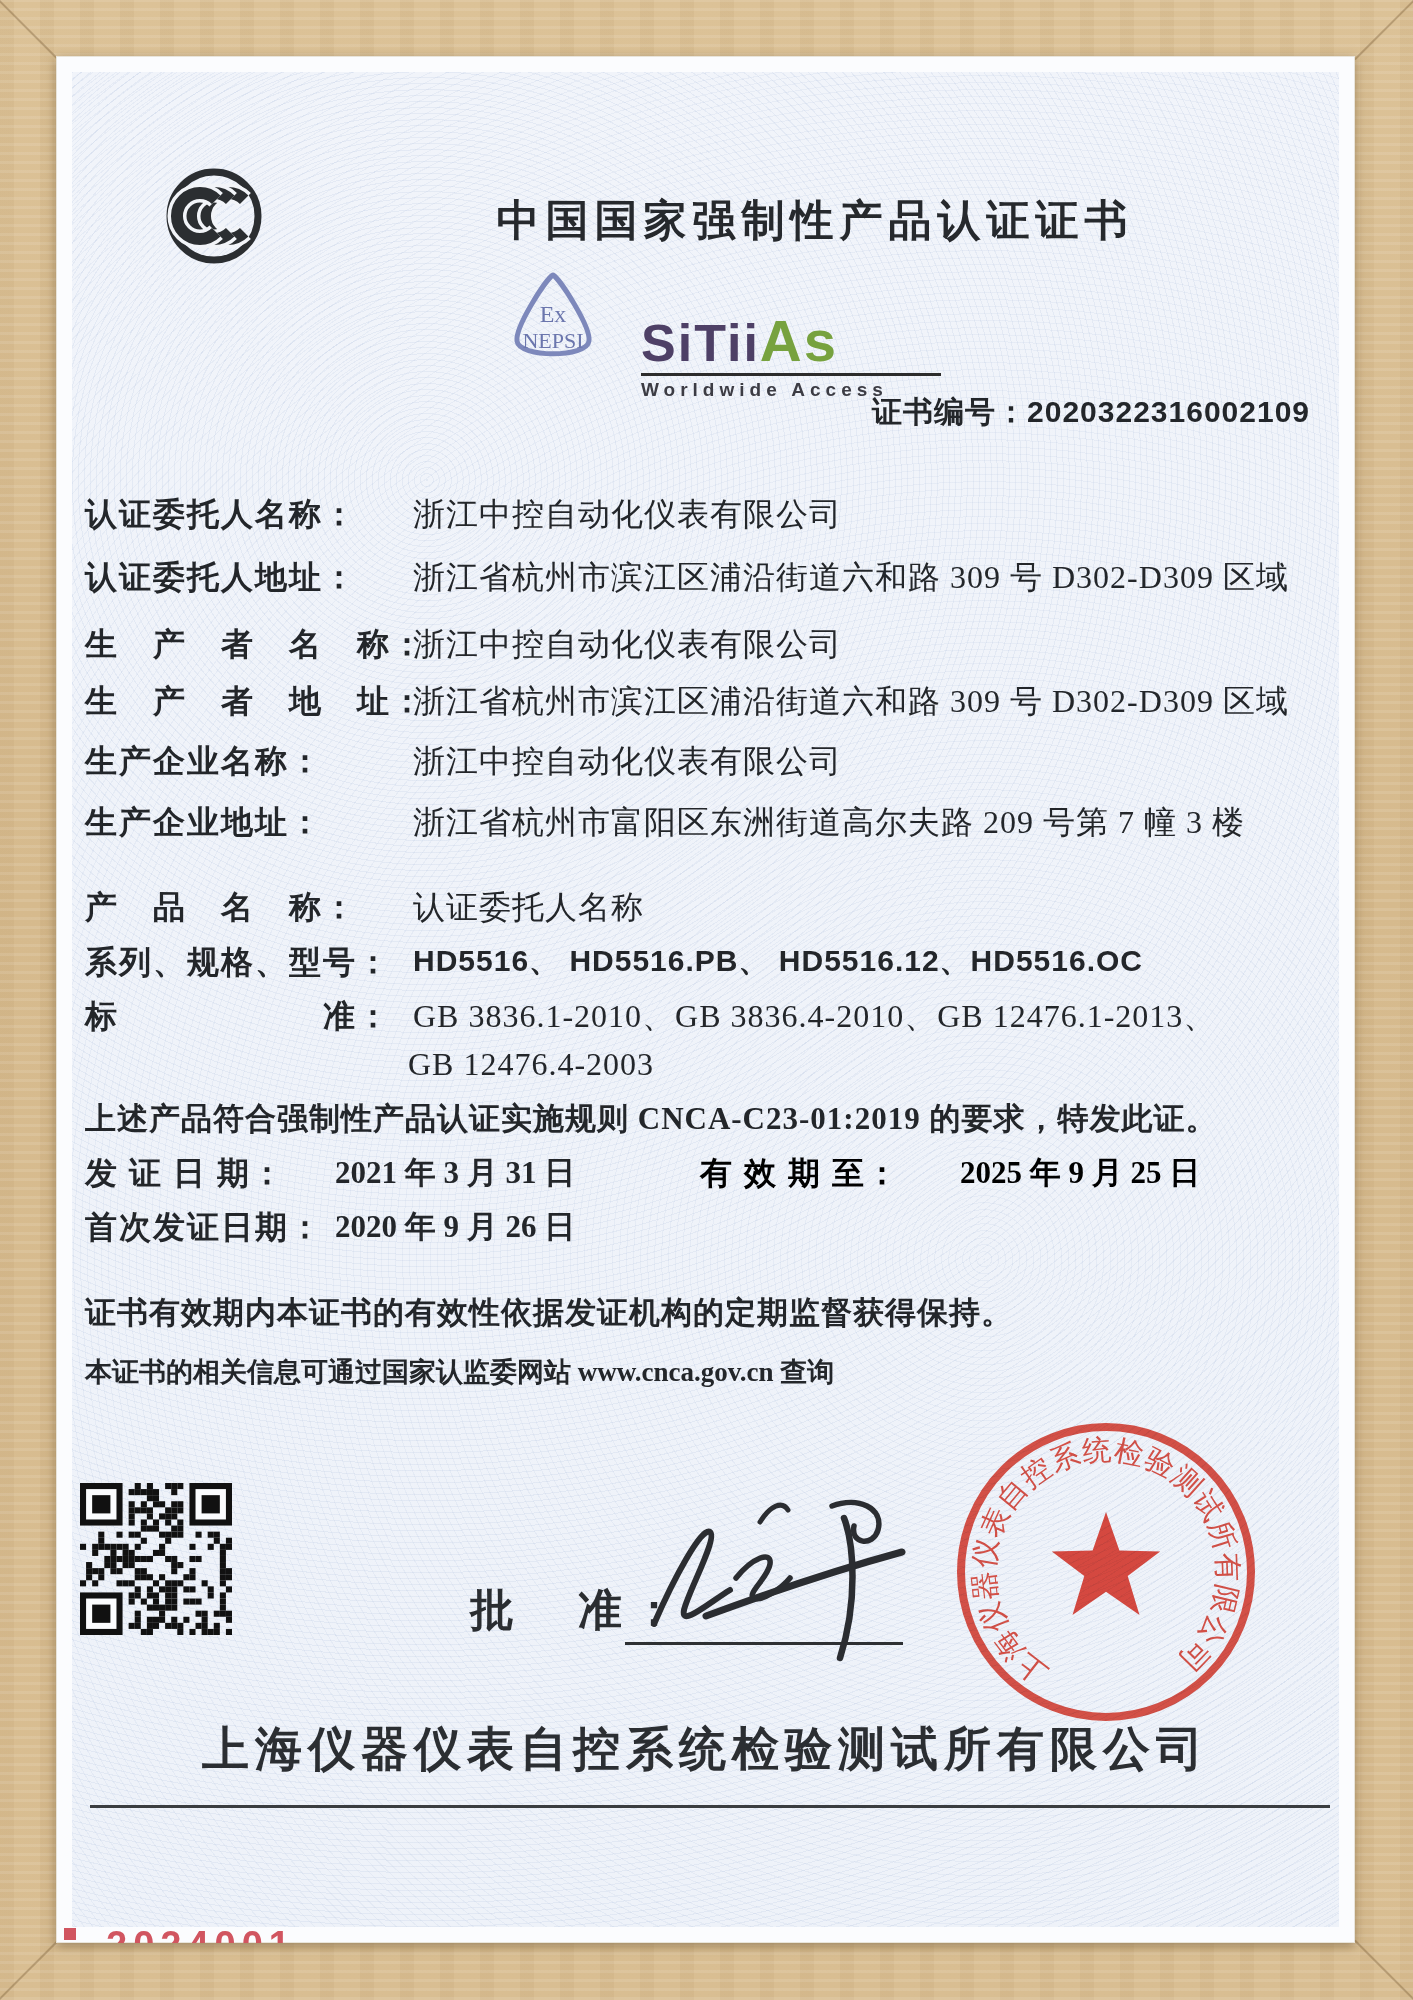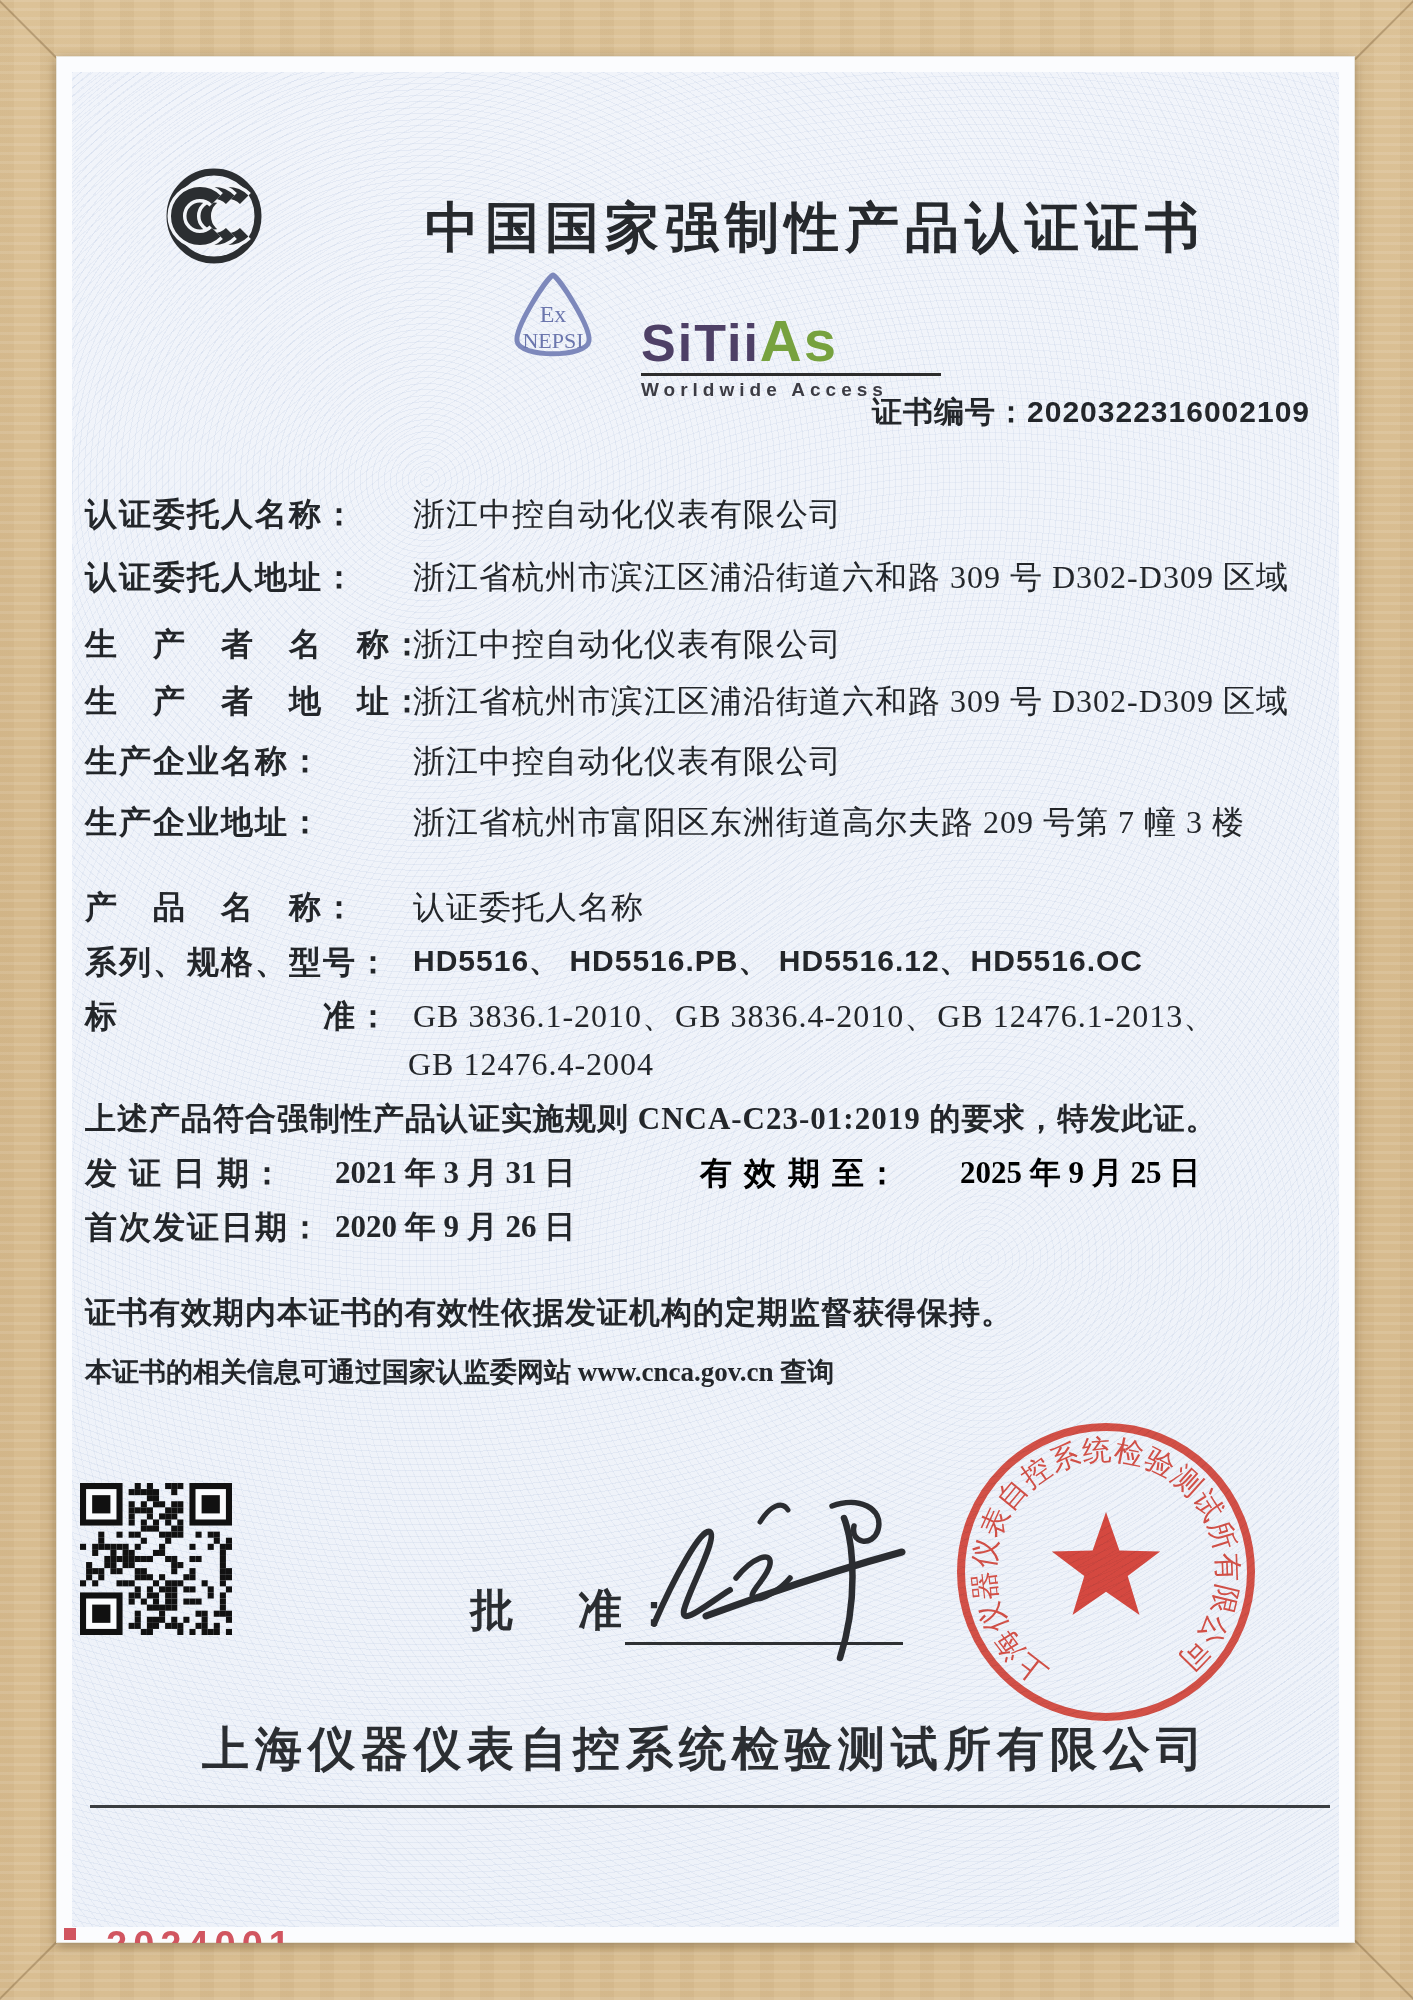--- a/index.html
+++ b/index.html
@@ -35,21 +35,21 @@
       repeating-radial-gradient(circle at 28% 22%, rgba(160,180,214,.16) 0 1px, rgba(0,0,0,0) 1px 6px),
       repeating-radial-gradient(circle at 72% 64%, rgba(160,180,214,.13) 0 1px, rgba(0,0,0,0) 1px 7px),
       linear-gradient(180deg,#f1f4fa,#eef2f9);
   }
   .abs{position:absolute;white-space:nowrap;}
 
   
   .title{
     left:364px;top:136px;width:790px;text-align:center;
     font-family:Liberation Serif, serif;font-weight:bold;
-    font-size:54px;letter-spacing:6px;color:#26292d;
+    font-size:43px;letter-spacing:6px;color:#26292d;
   }
   .certno{
     top:336px;right:45px;
     font-family:"Liberation Sans", sans-serif;font-weight:bold;
     font-size:30px;color:#23262a;letter-spacing:1px;
   }
   .sitiias{left:585px;top:218px;width:310px;font-family:"Liberation Sans", sans-serif;}
   .sitiias .word{font-size:52px;font-weight:bold;letter-spacing:2px;line-height:56px;margin-top:39px;}
   .sitiias .purple{color:#4e4066;}
   .sitiias .green{color:#77a23f;font-size:58px;}
@@ -134,21 +134,21 @@
   <div class="row" style="top:437px"><span class="lab">认证委托人名称：</span><span class="val">浙江中控自动化仪表有限公司</span></div>
   <div class="row" style="top:500px"><span class="lab">认证委托人地址：</span><span class="val">浙江省杭州市滨江区浦沿街道六和路 309 号 D302-D309 区域</span></div>
   <div class="row" style="top:567px"><span class="lab">生　产　者　名　称：</span><span class="val">浙江中控自动化仪表有限公司</span></div>
   <div class="row" style="top:624px"><span class="lab">生　产　者　地　址：</span><span class="val">浙江省杭州市滨江区浦沿街道六和路 309 号 D302-D309 区域</span></div>
   <div class="row" style="top:684px"><span class="lab">生产企业名称：</span><span class="val">浙江中控自动化仪表有限公司</span></div>
   <div class="row" style="top:745px"><span class="lab">生产企业地址：</span><span class="val">浙江省杭州市富阳区东洲街道高尔夫路 209 号第 7 幢 3 楼</span></div>
 
   <div class="row" style="top:830px"><span class="lab">产　品　名　称：</span><span class="val">认证委托人名称</span></div>
   <div class="row" style="top:885px"><span class="lab">系列、规格、型号：</span><span class="val" style="font-family:'Liberation Sans',sans-serif;font-weight:bold;font-size:30px;">HD5516、 HD5516.PB、 HD5516.12、HD5516.OC</span></div>
   <div class="row" style="top:939px"><span class="lab">标　　　　　　准：</span><span class="val">GB 3836.1-2010、GB 3836.4-2010、GB 12476.1-2013、</span></div>
-  <div class="row" style="top:990px;left:352px"><span class="val">GB 12476.4-2004</span></div>
+  <div class="row" style="top:990px;left:352px"><span class="val">GB 12476.4-2003</span></div>
 
   <div class="row plain" style="top:1042px">上述产品符合强制性产品认证实施规则 CNCA-C23-01:2019 的要求，特发此证。</div>
 
   <div class="row" style="top:1096px">
     <span class="lab" style="width:250px">发 证 日 期：</span><span class="dateval">2021 年 3 月 31 日</span>
   </div>
   <div class="abs" style="left:644px;top:1096px">
     <span class="lab" style="width:260px">有 效 期 至：</span><span class="dateval">2025 年 9 月 25 日</span>
   </div>
   <div class="row" style="top:1150px">

